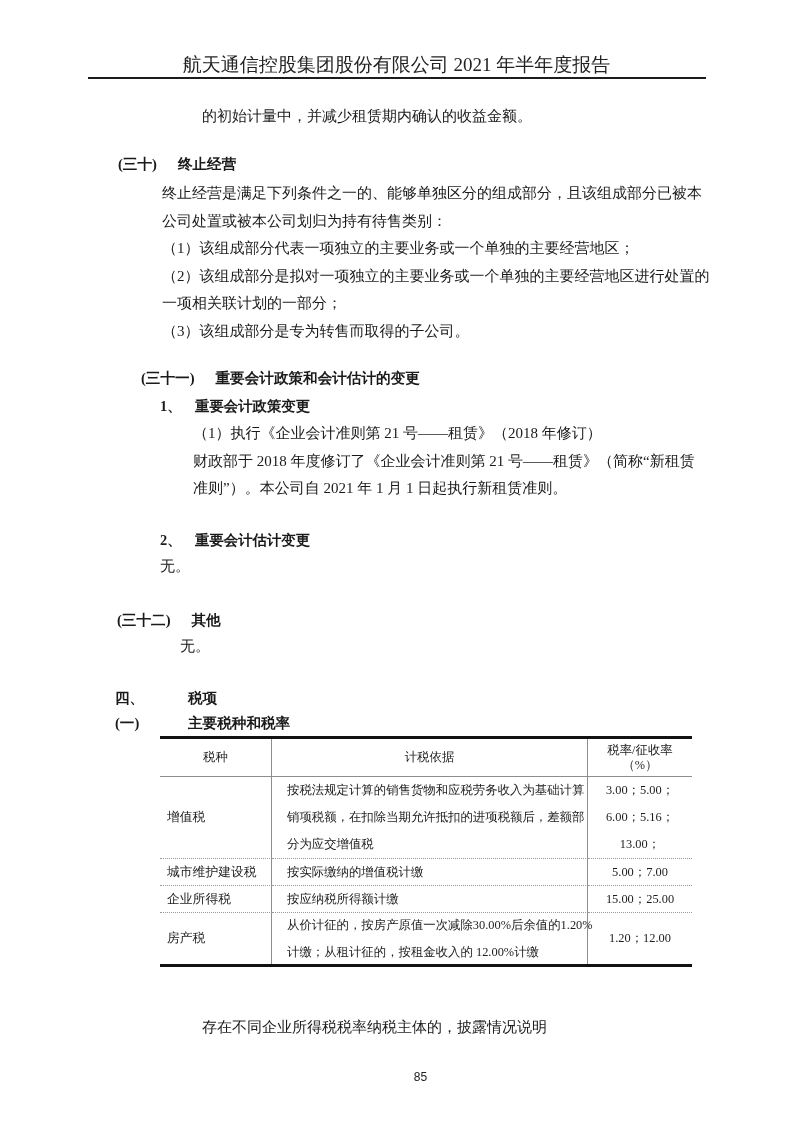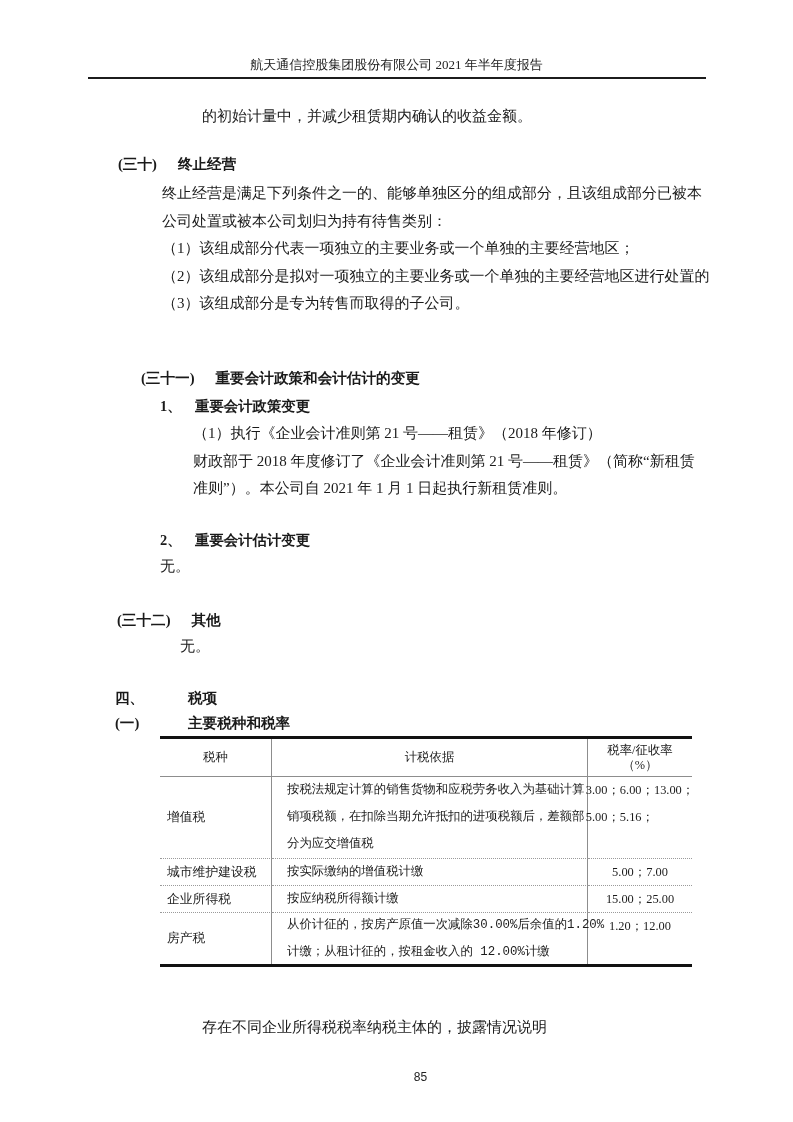--- a/index.html
+++ b/index.html
@@ -8,21 +8,21 @@
     width: 793px; height: 1122px;
     font-family: "Liberation Serif", "DejaVu Serif", serif;
     color: #1a1a1a;
     position: relative;
     overflow: hidden;
   }
   .page { position: absolute; inset: 0; background: #ffffff; }
 
   .doc-header {
     position: absolute; top: 56px; left: 0; width: 100%;
-    text-align: center; font-size: 13px; line-height: 18px; color: #222;
+    text-align: center; font-size: 19px; line-height: 18px; color: #222;
   }
   .header-rule {
     position: absolute; top: 77px; left: 88px; width: 618px; height: 2px;
     background: #1c1c1c;
   }
 
   .t14 { font-size: 15px; }
 
   .abs { position: absolute; }
 
@@ -49,22 +49,22 @@
   }
   .cell { display: flex; overflow: visible; }
   .v-line { border-right: 1px solid #8d8d8d; }
   .h-head { border-bottom: 1px solid #8d8d8d; }
   .h-dot { border-bottom: 1px dotted #9a9a9a; }
 
   .hc { align-items: center; justify-content: center; text-align: center; line-height: 15px; flex-direction: column; }
 
   .c-tax { align-items: center; padding-left: 7px; font-size: 12.8px; }
   .c-basis { flex-direction: column; justify-content: center; padding-left: 15px; padding-right: 2px; line-height: 27px; }
-  .c-basis > div { white-space: nowrap; font-family: Liberation Mono, monospace; }
-  .c-rate { flex-direction: row; justify-content: center; text-align: center; line-height: 27px; }
+  .c-basis > div { white-space: nowrap; }
+  .c-rate { flex-direction: column; justify-content: center; text-align: center; line-height: 27px; }
 
   .footer-note { top: 1015px; left: 202px; line-height: 24px; }
   .page-num {
     position: absolute; top: 1070px; left: 0; width: 100%;
     text-align: center; font-size: 12px;
     font-family: "Liberation Sans", "DejaVu Sans", sans-serif; color: #222; margin-left: 24px;
   }
 </style>
 </head>
 <body>
@@ -78,20 +78,21 @@
 
   <div class="abs sec-head" style="top:153px; left:118px;">
     <span>(三十)</span>
     <span>终止经营</span>
   </div>
   <div class="abs para t14" style="top:180px; left:162px;">
     <div>终止经营是满足下列条件之一的、能够单独区分的组成部分，且该组成部分已被本</div>
     <div>公司处置或被本公司划归为持有待售类别：</div>
     <div>（1）该组成部分代表一项独立的主要业务或一个单独的主要经营地区；</div>
     <div>（2）该组成部分是拟对一项独立的主要业务或一个单独的主要经营地区进行处置的</div>
+    <div>一项相关联计划的一部分；</div>
     <div>（3）该组成部分是专为转售而取得的子公司。</div>
   </div>
 
   <div class="abs sec-head" style="top:367px; left:118px;margin-left:23px;">
     <span>(三十一)</span>
     <span>重要会计政策和会计估计的变更</span>
   </div>
 
   <div class="abs sub-head" style="top:395px; left:160px;">
     <span class="sub-num">1、</span>

